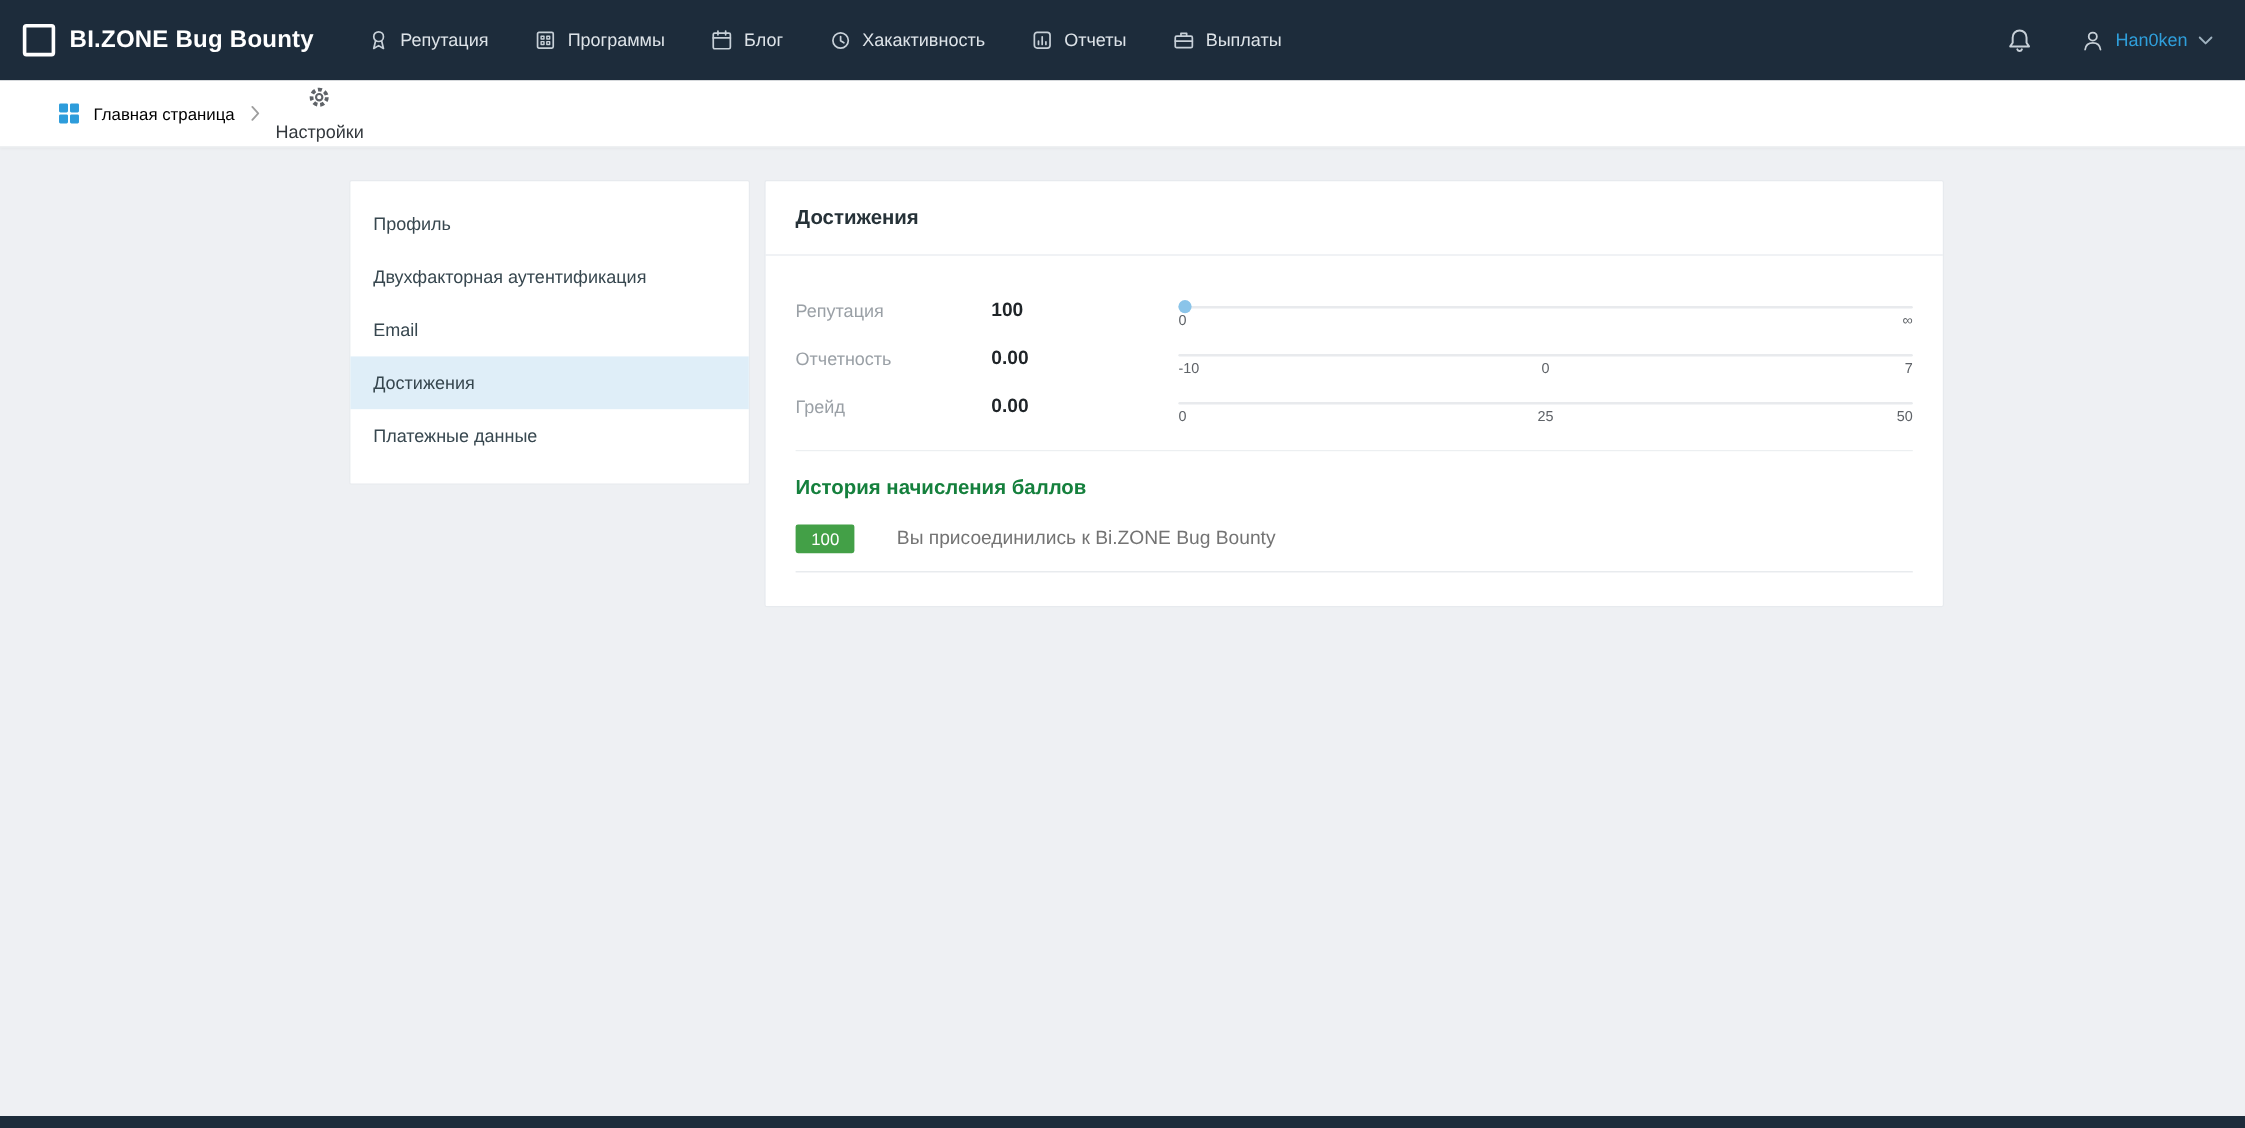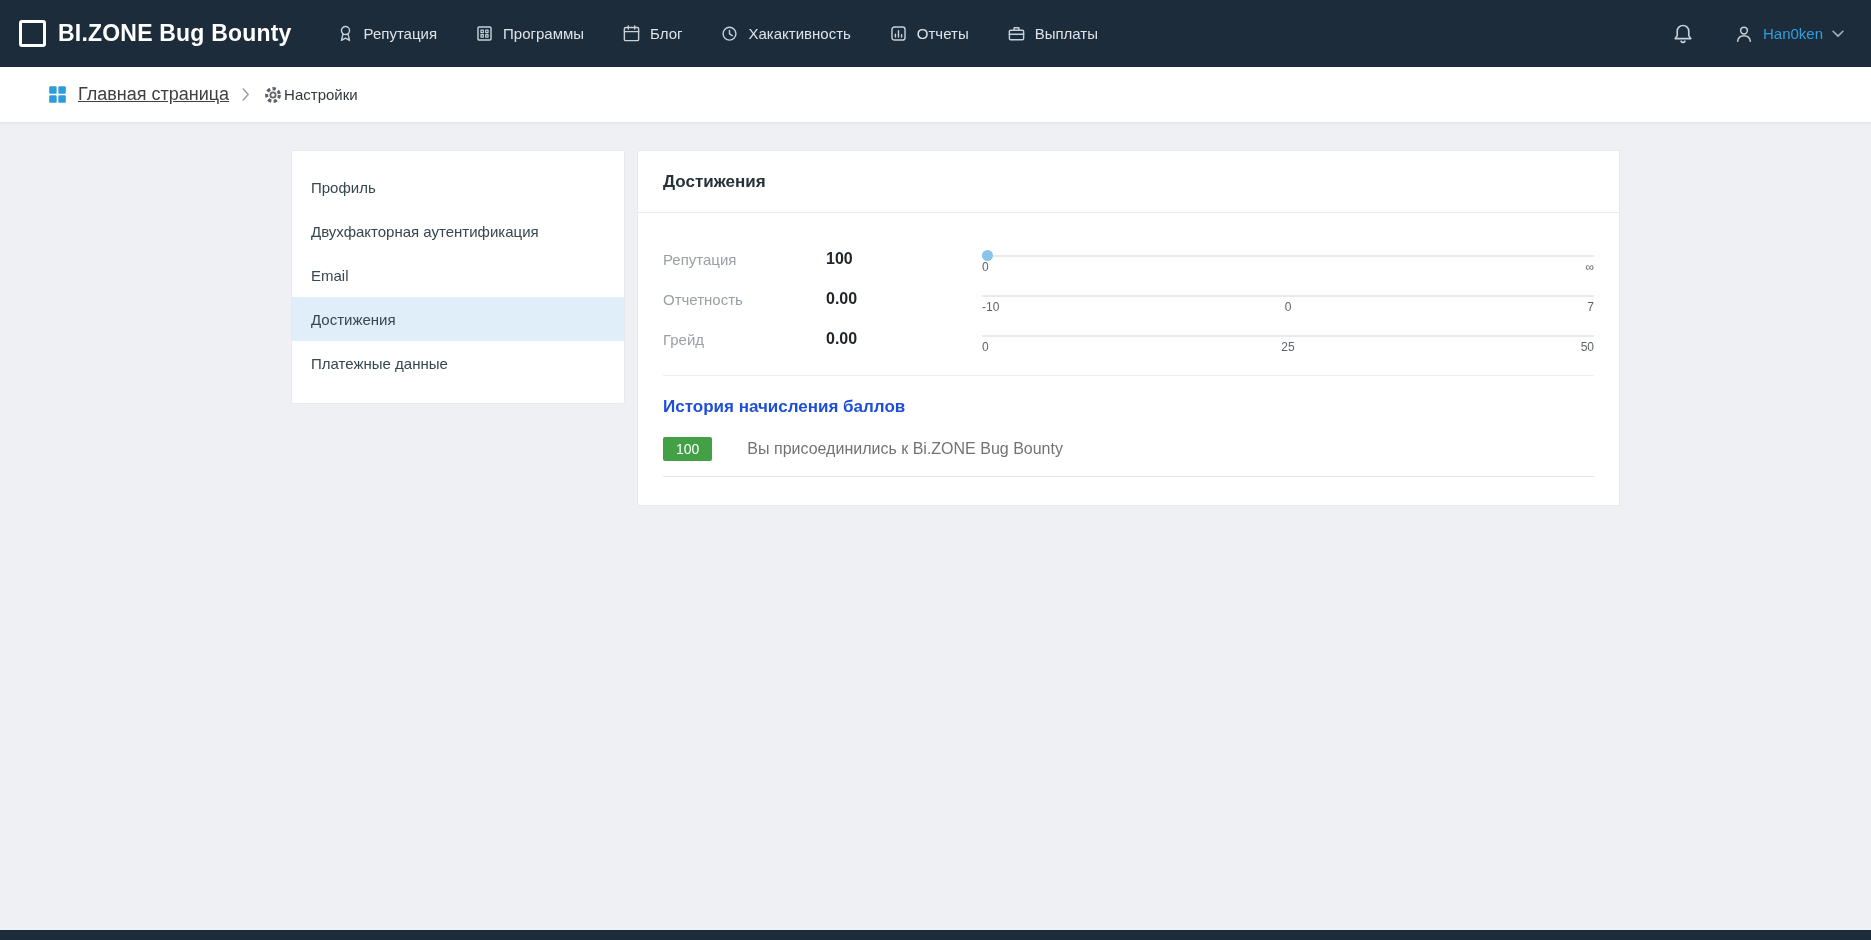--- a/index.html
+++ b/index.html
@@ -16,43 +16,43 @@
     height:67px; background:#1d2c3b;
     display:flex; align-items:center;
     padding:0 27px 0 19px;
     color:#e3e7eb;
   }
   .logo-box {
     width:27px; height:27px; border:3px solid #fff; border-radius:3px;
     margin-right:12px; flex:0 0 auto;
   }
   .brand {
-    color:#fff; font-size:23px; font-weight:700; letter-spacing:.2px;
+    color:#fff; font-size:20px; font-weight:700; letter-spacing:.2px;
     margin-right:44px; white-space:nowrap;
   }
   .nav-items { display:flex; align-items:center; gap:38px; }
   .nav-item {
     display:flex; align-items:center; gap:9px;
     font-size:15px; color:#dde3e8; cursor:pointer; white-space:nowrap;
   }
   .nav-item svg { stroke:#c7d0d8; }
   .nav-right { margin-left:auto; display:flex; align-items:center; gap:40px; }
   .bell { cursor:pointer; display:flex; }
   .user-menu { display:flex; align-items:center; gap:9px; cursor:pointer; }
   .username { color:#2f9fdb; font-size:15px; }
 
   
   .breadcrumb-bar {
     height:56px; background:#fff; border-bottom:1px solid #e3e6ea;
     box-shadow:0 1px 2px rgba(0,0,0,.04);
     display:flex; align-items:center; padding:0 48px; gap:13px;
   }
   .crumb-home { display:flex; align-items:center; gap:11px; cursor:pointer; }
-  .crumb-home-label { color:#404040; font-size:18px;text-decoration:underline; }
-  .crumb-current { display:flex; align-items:center; gap:1px; }
+  .crumb-home-label { color:#000000; font-size:14px; }
+  .crumb-current { display:flex; align-items:center; gap:11px;flex-direction:column; }
   .crumb-current-label { color:#33383d; font-size:15px; }
 
   
   .main { display:flex; justify-content:center; gap:12px; padding-top:27px;margin-left:40px; }
   .card {
     background:#fff; border:1px solid #e7eaee; border-radius:2px;
   }
 
   
   .sidebar { width:334px; padding:14px 0 18px; align-self:flex-start; }
@@ -83,21 +83,21 @@
     border-radius:50%; background:#8ac4e9;
   }
   .ticks {
     display:flex; justify-content:space-between; position:relative;
     margin-top:3px; font-size:12px; color:#5f6368;
   }
   .tick-center { position:absolute; left:50%; transform:translateX(-50%); }
 
   .section-divider { border:none; border-top:1px solid #eceff1; margin:0 25px; }
   .history-title {
-    margin:21px 25px 0; font-size:17px; font-weight:700; color:#1d4ed8;
+    margin:21px 25px 0; font-size:17px; font-weight:700; color:#15803d;
   }
   .history-item {
     margin:20px 25px 0; display:flex; align-items:center;
     padding-bottom:15px; border-bottom:1px solid #e3e6ea;
   }
   .points-badge {
     background:#43a047; color:#fff; font-size:14px;
     padding:4px 13px; border-radius:2px; min-width:43px; text-align:center;
   }
   .history-text { margin-left:35px; font-size:16px; color:#737373; }

